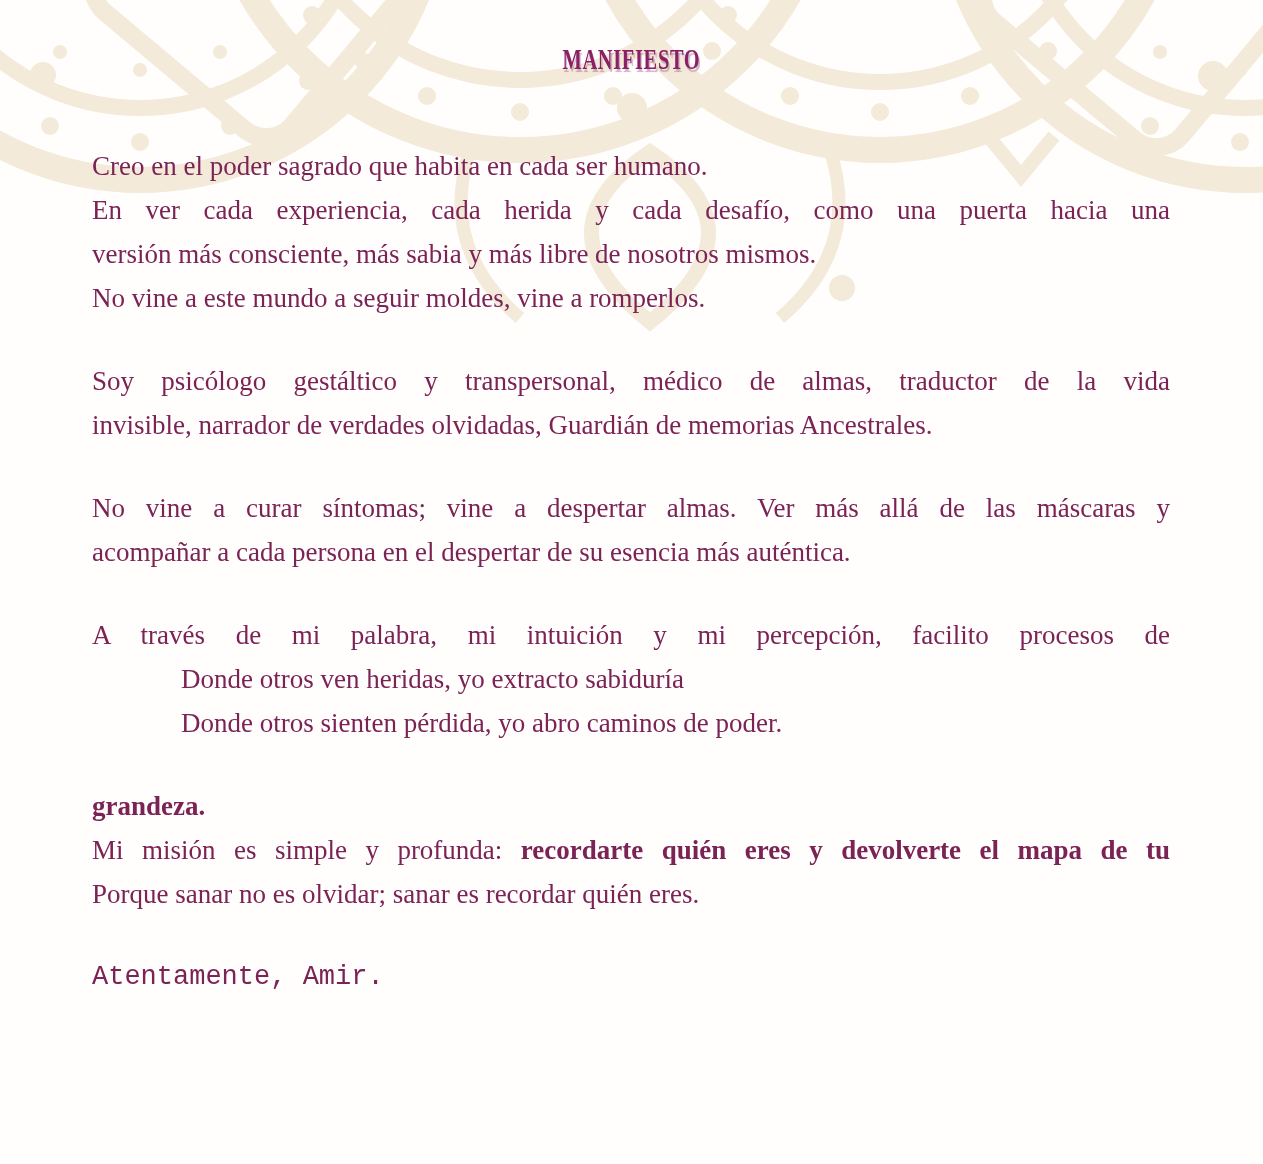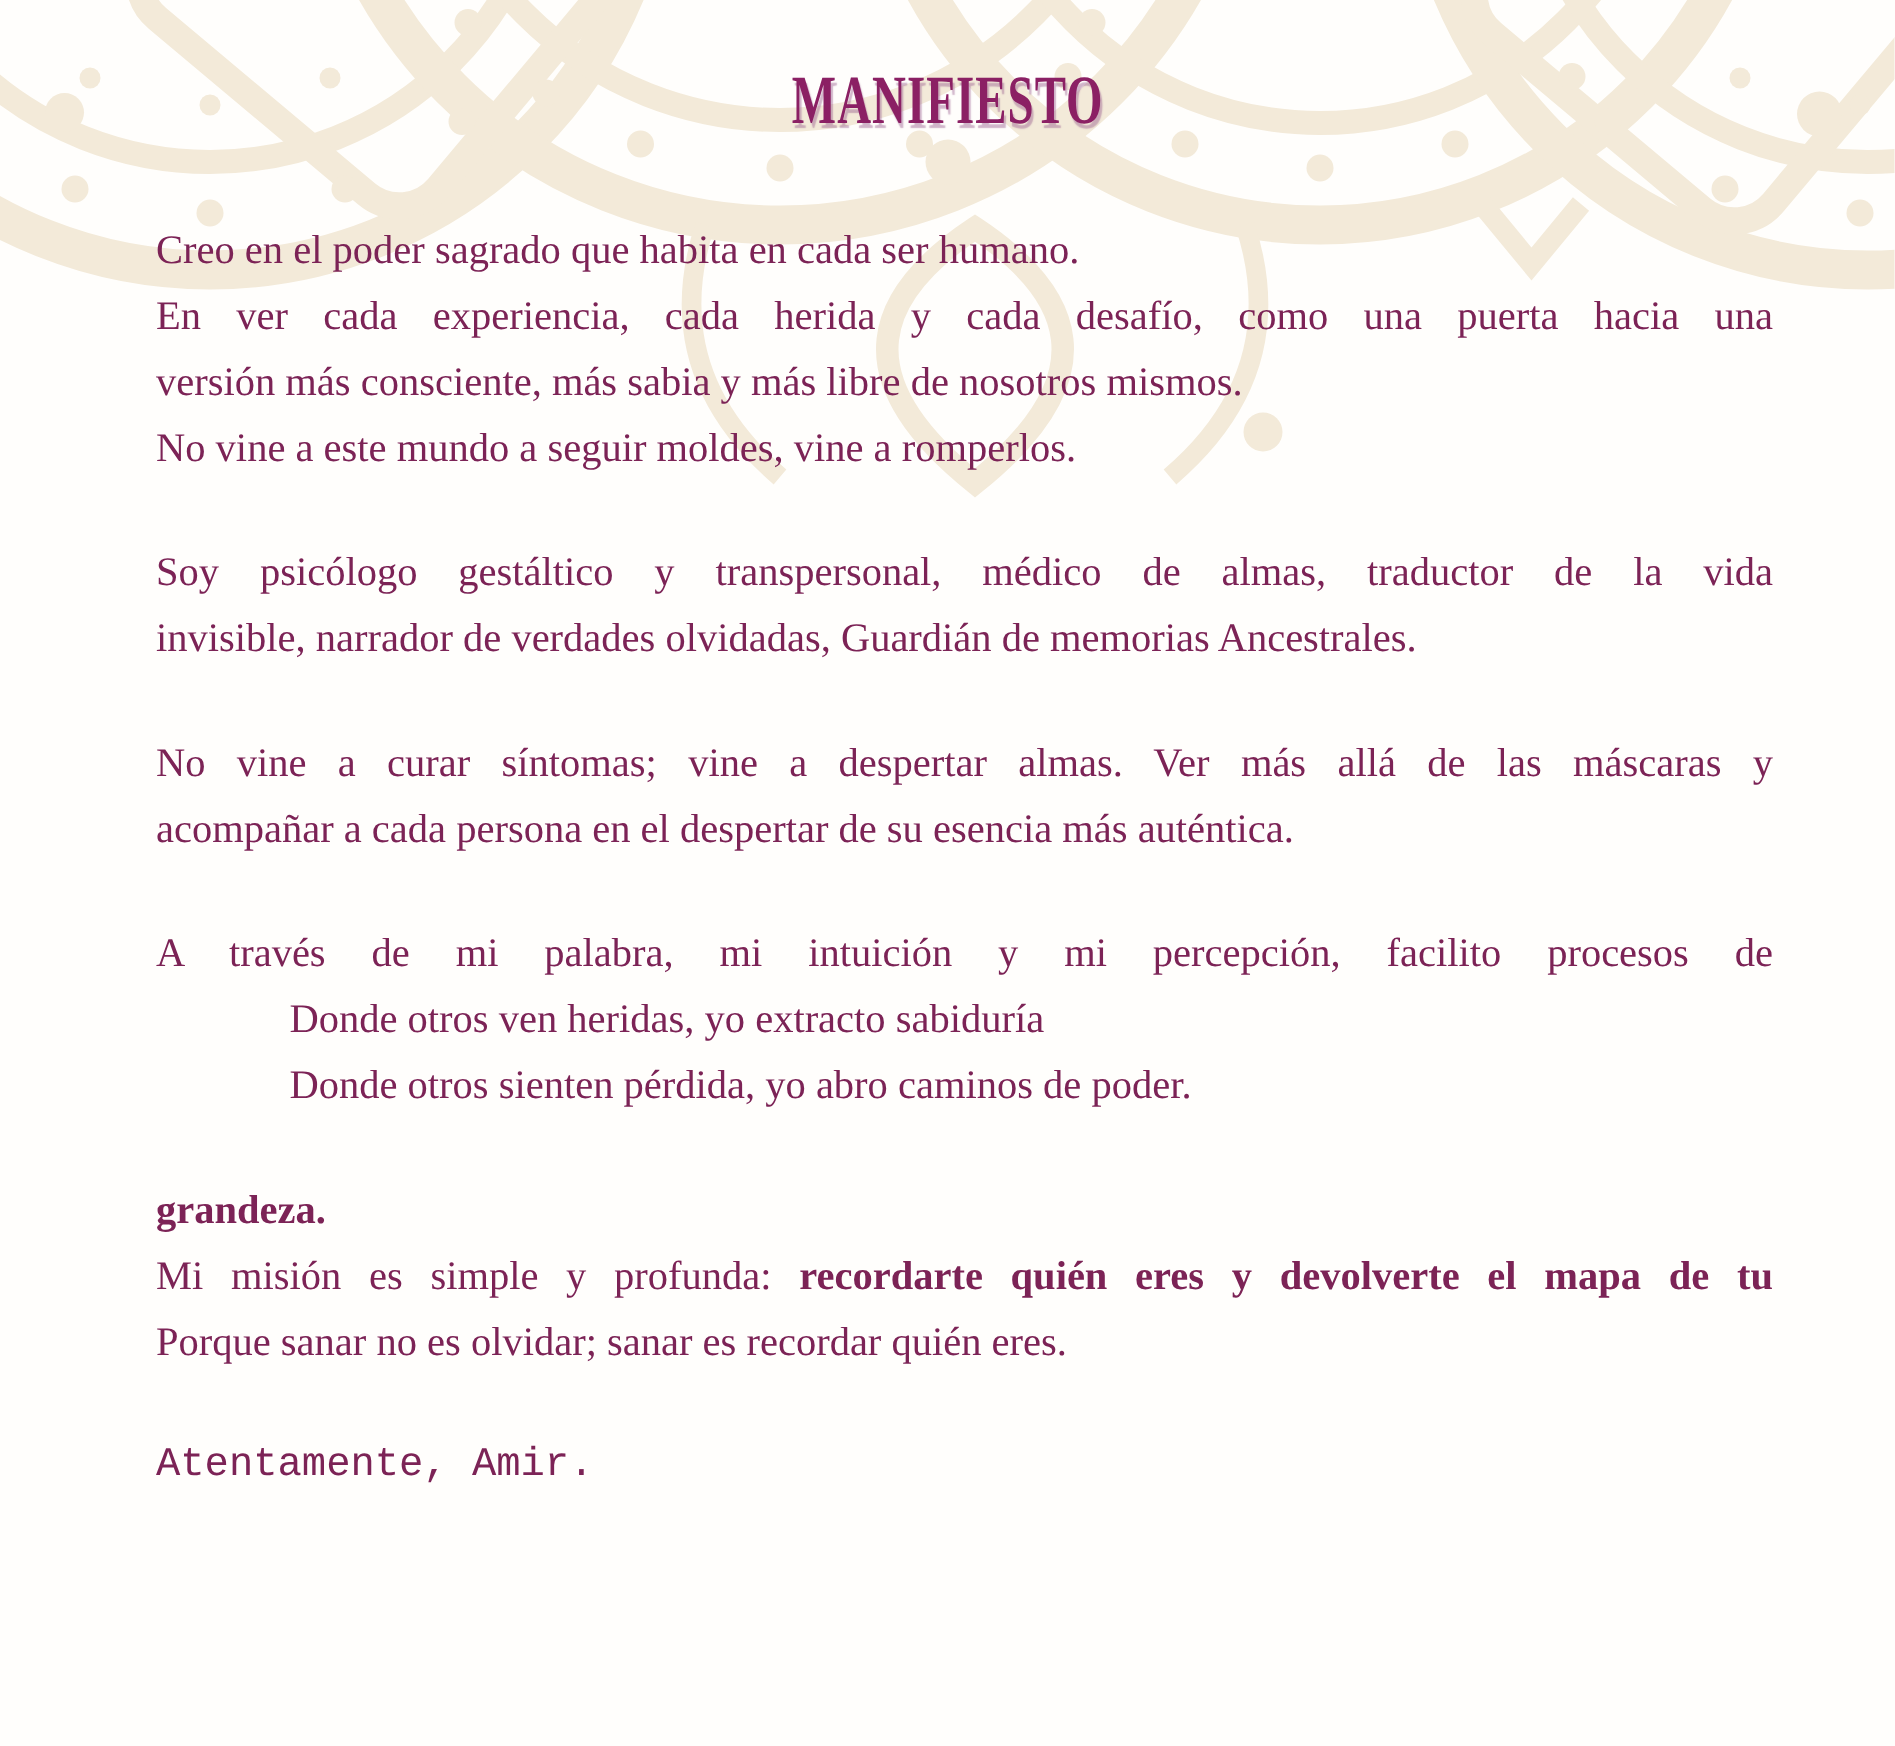--- a/index.html
+++ b/index.html
@@ -22,40 +22,39 @@
     position: absolute;
     top: 0; left: 0;
     color: var(--pattern);
     pointer-events: none;
   }
   .title {
     position: absolute;
     top: 44px; left: 0; right: 0;
     margin: 0;
     text-align: center;
-    font-size: 46px;
+    font-size: 30px;
     line-height: 1;
     font-weight: bold;
     color: var(--title);
   }
   .title-inner {
     display: inline-block;
     transform: scaleX(0.68);
     transform-origin: 50% 50%;
     letter-spacing: 1px;
     text-shadow: 2px 3px 1px rgba(150, 90, 140, 0.45);
   }
   .docbody {
     position: absolute;
     left: 92px;
     top: 144px;
     width: 1078px;
     font-size: 27px;
     line-height: 44px;
-    margin-left: 12px;
   }
   .para { margin-top: 39px; }
   .para:first-child { margin-top: 0; }
   .line { text-align: left; }
   .line.justify { text-align: justify; text-align-last: justify; }
   .line.indent { padding-left: 89px; }
   .bold { font-weight: bold; }
   .signature { margin-top: 39px; font-family: Liberation Mono, monospace; }
 </style>
 </head>

